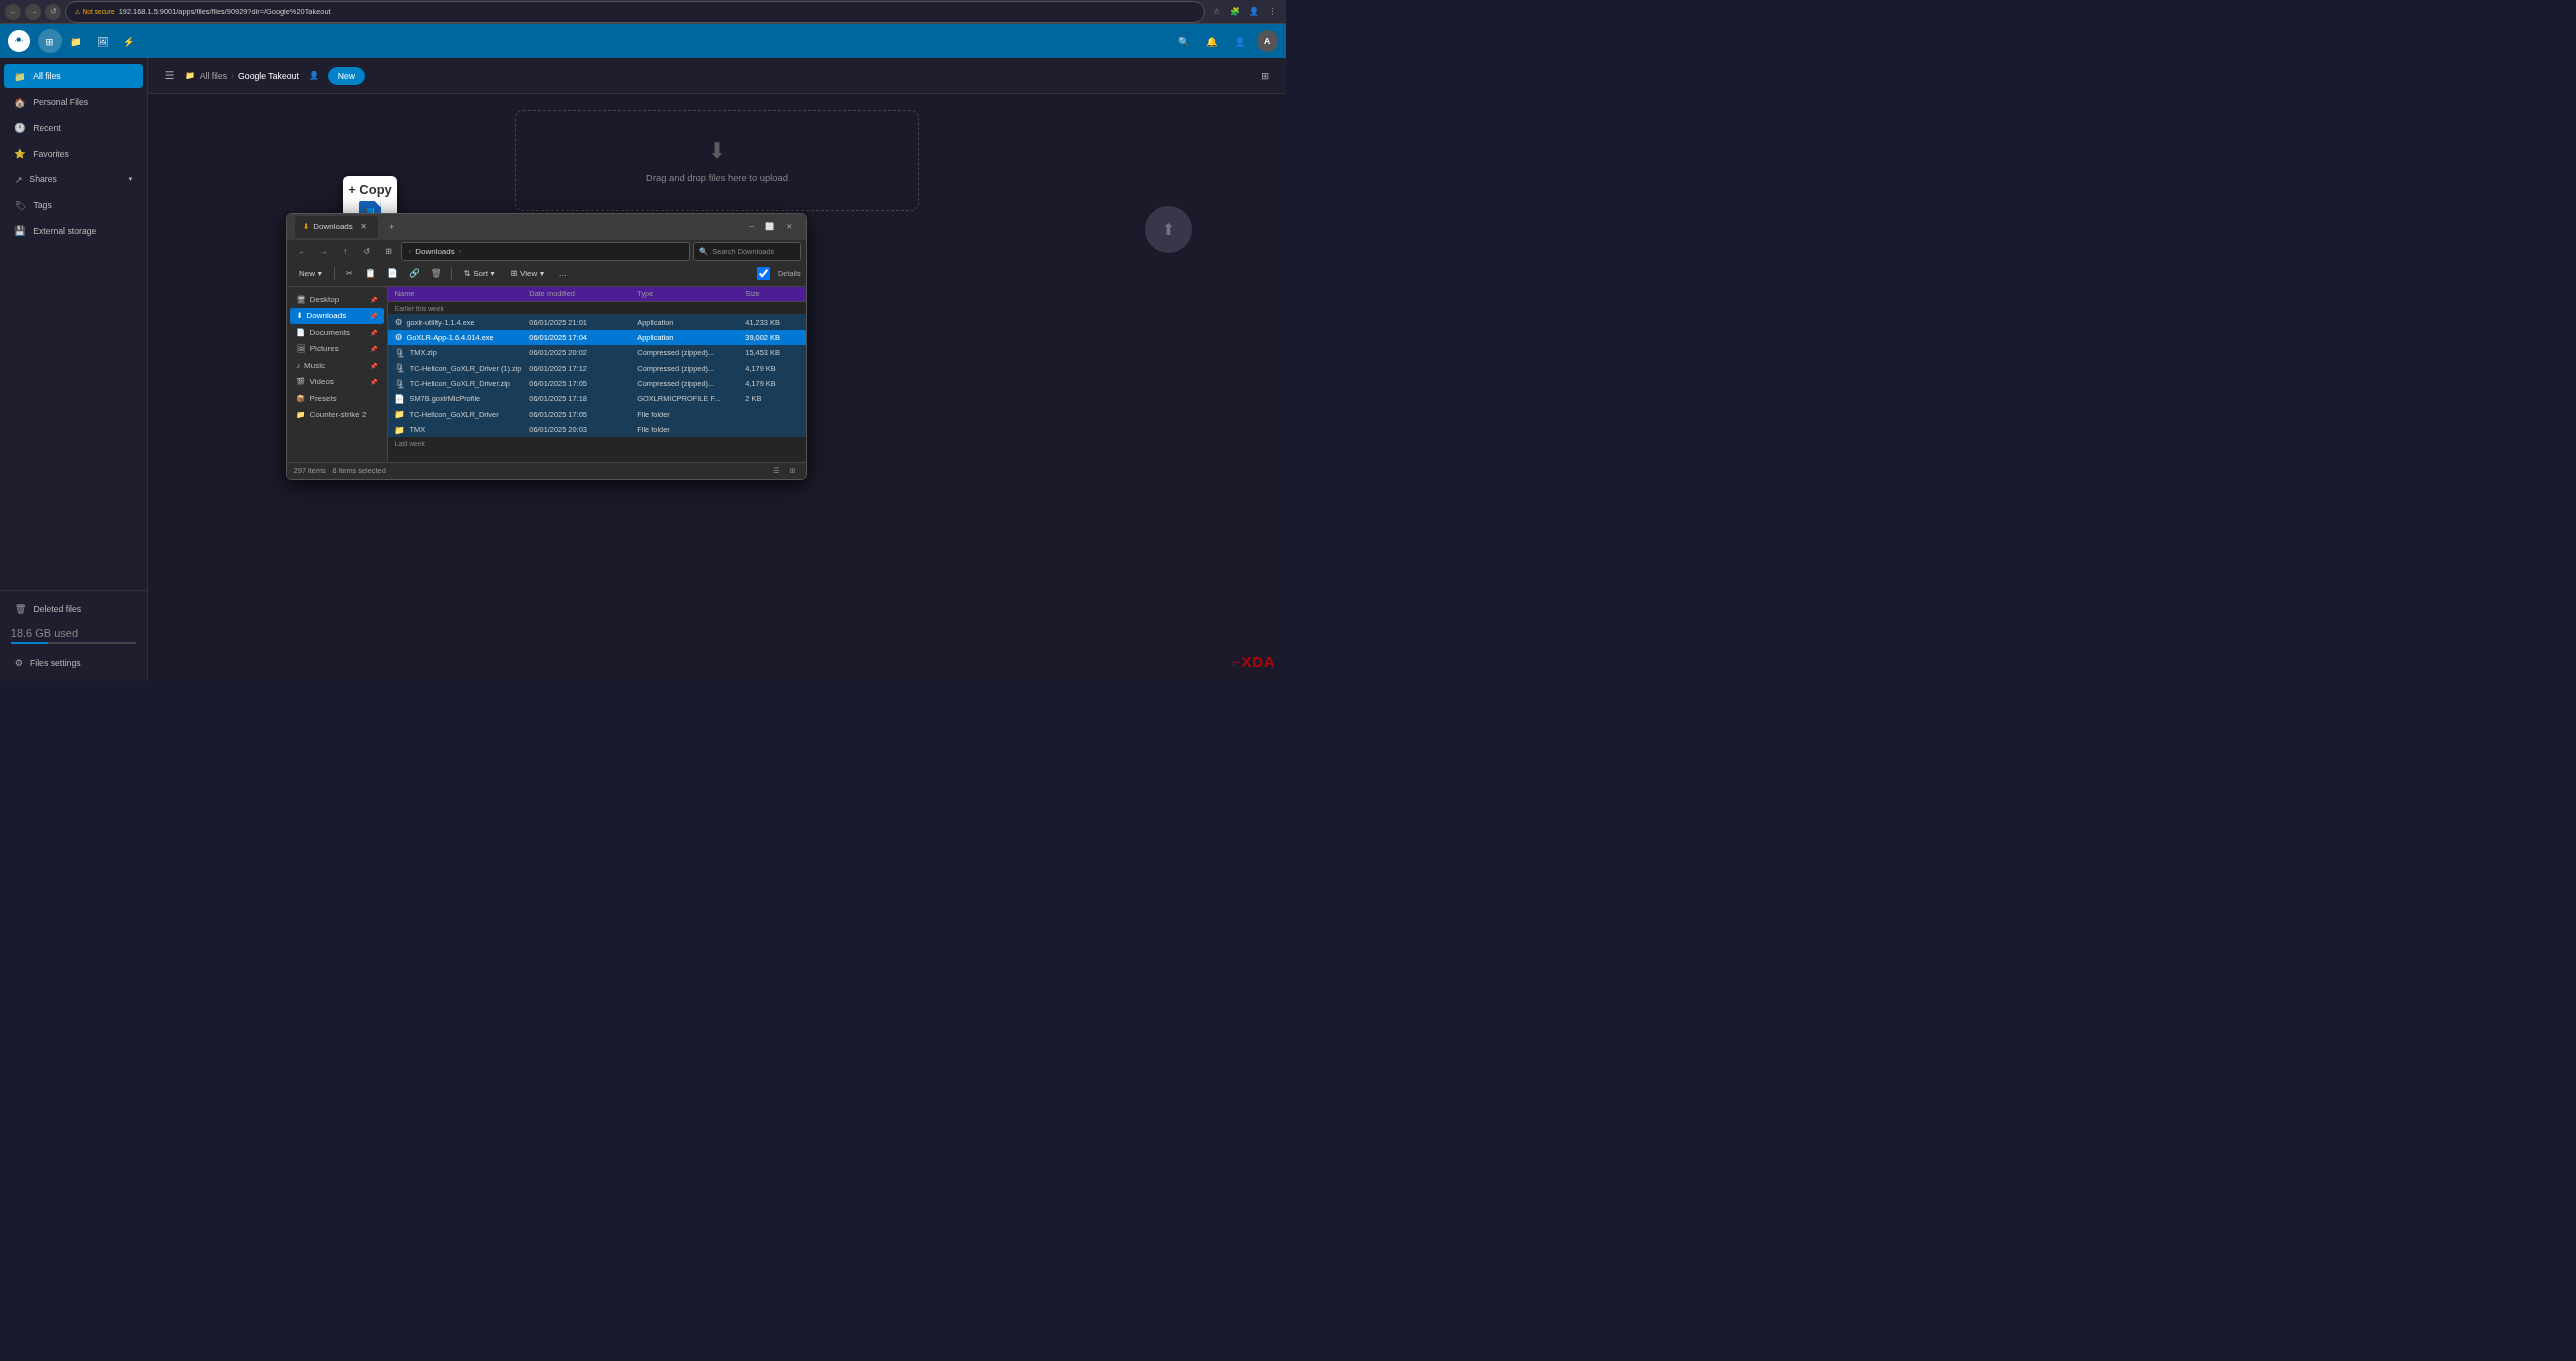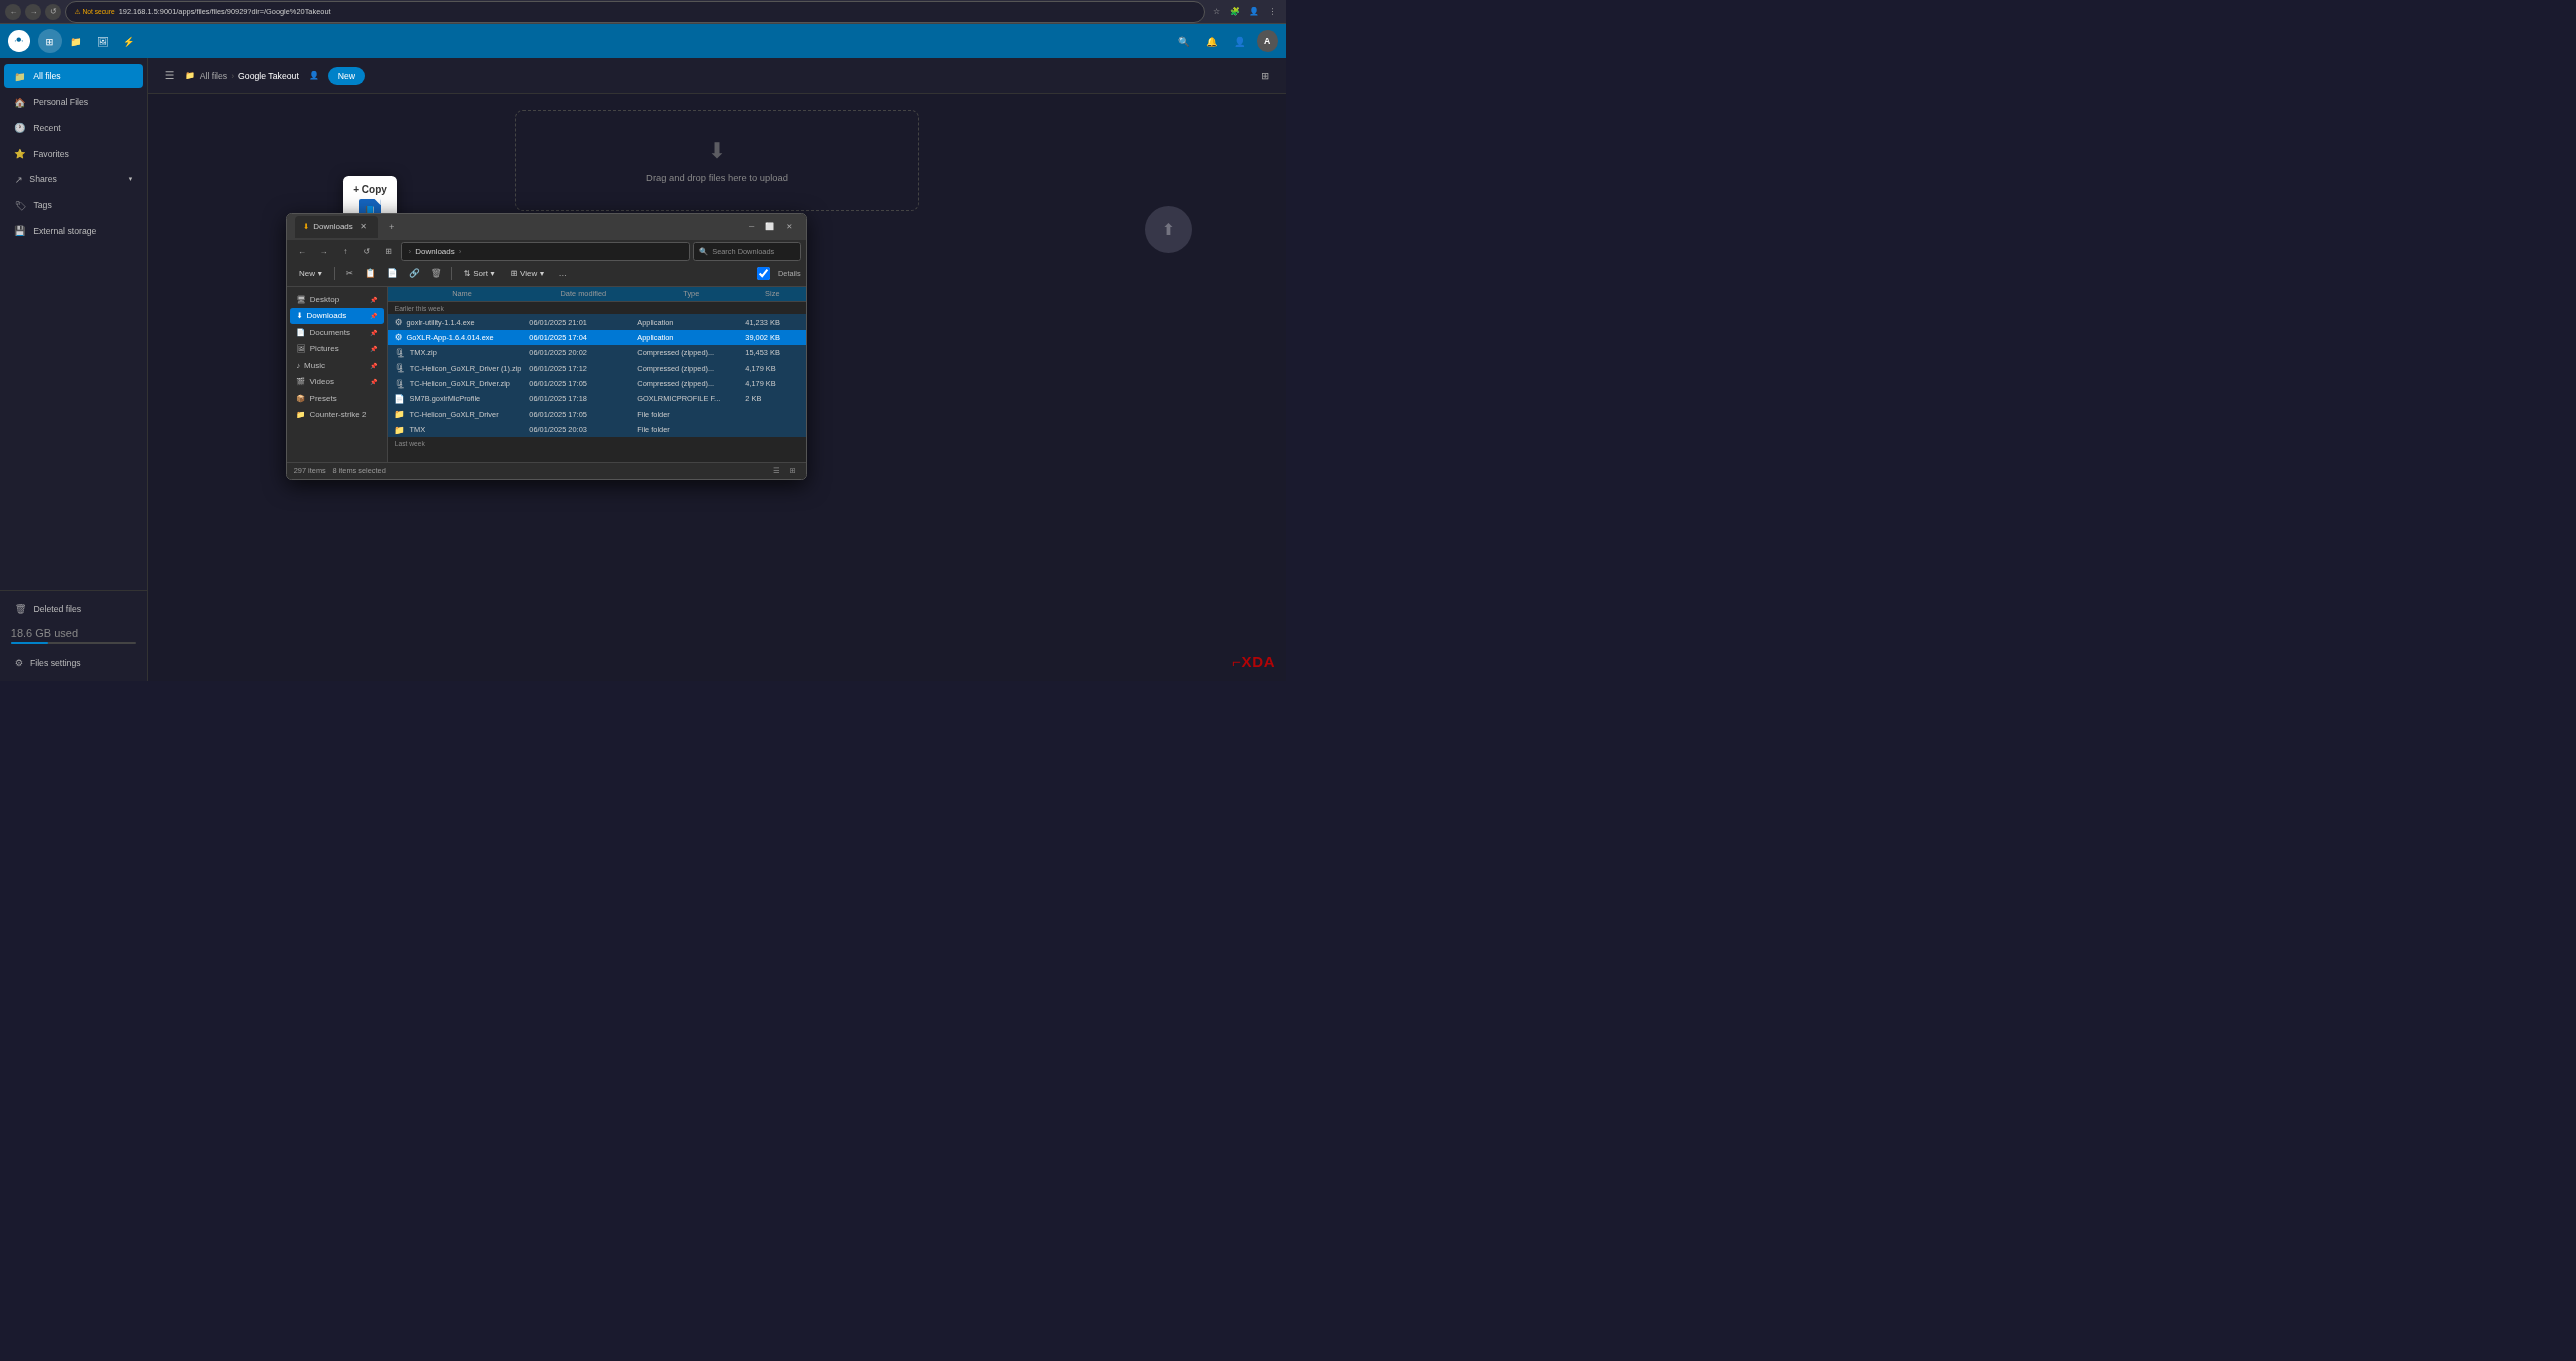--- a/index.html
+++ b/index.html
@@ -500,22 +500,21 @@
     }
     .file-list-header {
       display: grid;
       grid-template-columns: 1fr 108px 108px 54px;
       padding: 2.7px 6.7px;
       border-bottom: 0.7px solid #444;
       color: #999;
       font-size: 7.4px;
       position: sticky;
       top: 0;
-      background: #0c4a6e;
-      text-align: center;
+      background: #4c1d95;
     }
     .file-list-section {
       padding: 2.7px 6.7px;
       font-size: 6.7px;
       color: #888;
       background: #252525;
     }
     .file-row {
       display: grid;
       grid-template-columns: 1fr 108px 108px 54px;
@@ -694,21 +693,21 @@
         <button class="view-toggle">⊞</button>
       </div>
     </div>
 
     <div class="drop-zone">
       <div class="drop-zone-icon">⬇</div>
       <span>Drag and drop files here to upload</span>
     </div>
 
     <div class="copy-tooltip">
-      <span style="font-size:10px;color:#333;font-weight:600;">+ Copy</span>
+      <span style="font-size:13px;color:#333;font-weight:600;">+ Copy</span>
       <div class="copy-file-icon">
         <span style="color:white;font-size:9.4px;">📘</span>
       </div>
     </div>
 
     <div class="upload-ghost">⬆</div>
 
     <div class="explorer-window">
 
       <div class="explorer-titlebar">

